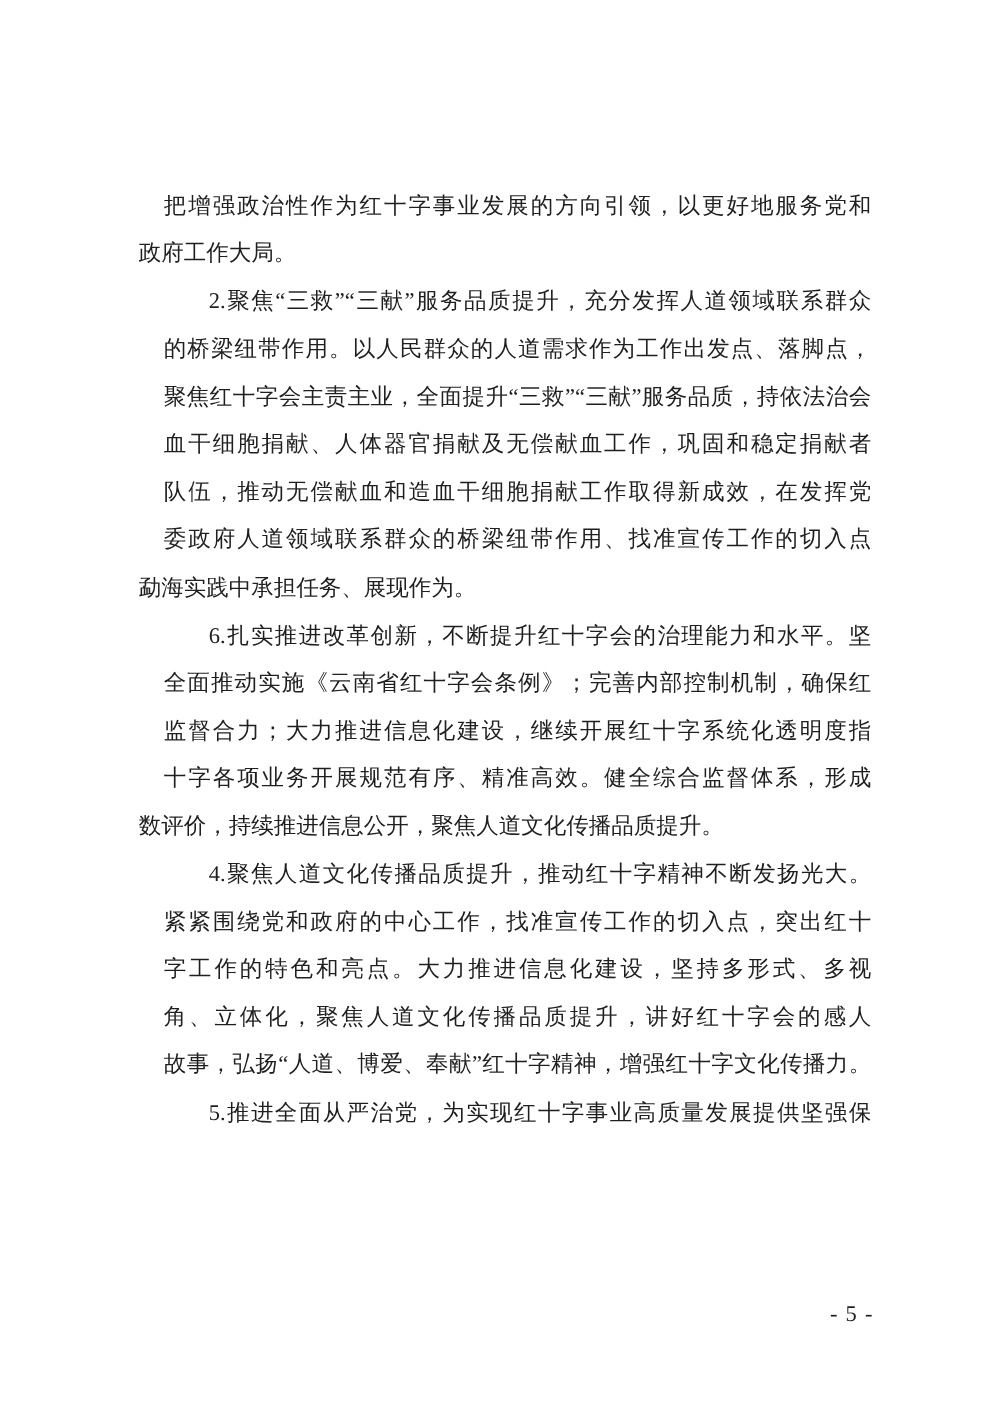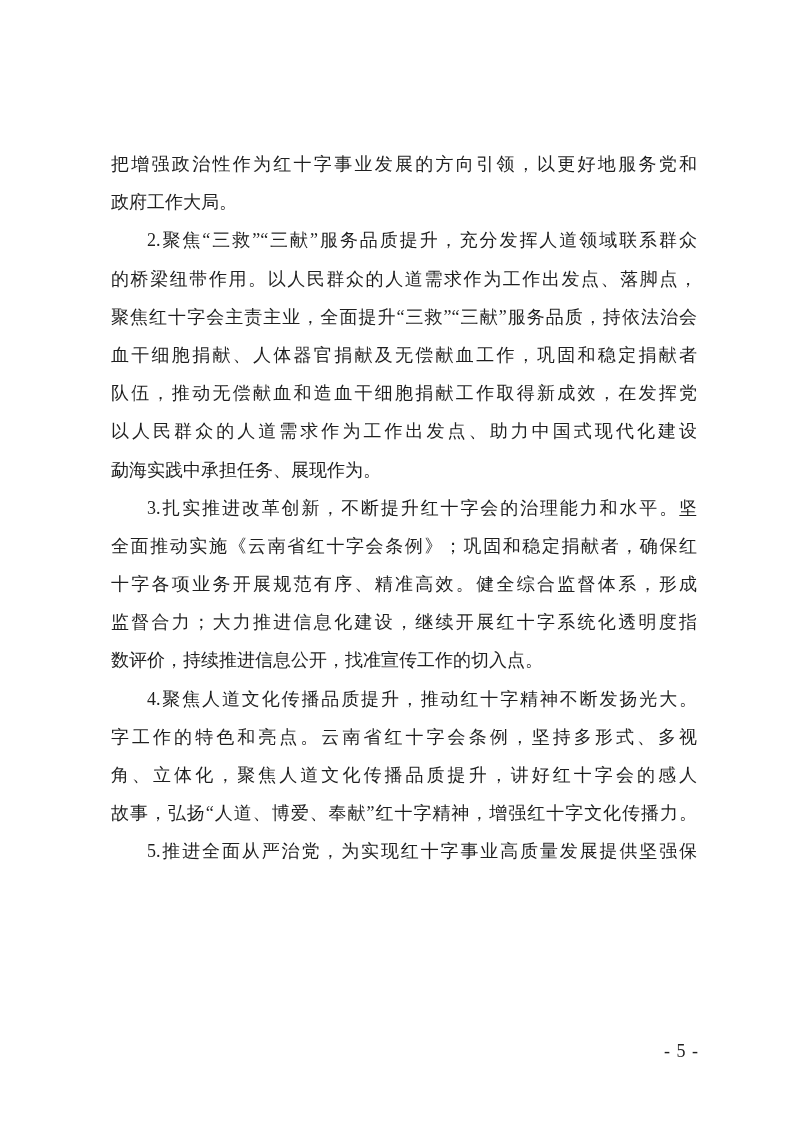--- a/index.html
+++ b/index.html
@@ -28,20 +28,21 @@
     line-height: 38.2px;
     color: #1f1f1f;
   }
   .line {
     height: 38.2px;
     overflow: hidden;
   }
   .line.stretch {
     text-align: justify;
     text-align-last: justify;
+    margin-left: 20px;
   }
   .line.indent {
     text-indent: 36px;
   }
   .page-number {
     position: absolute;
     top: 1039px;
     right: 94px;
     font-size: 18px;
     line-height: 24px;
@@ -54,27 +55,28 @@
 
 <div class="sheet">
   <div class="text-block" style="color: rgb(31, 31, 31);">
       <div class="line stretch">把增强政治性作为红十字事业发展的方向引领，以更好地服务党和</div>
       <div class="line">政府工作大局。</div>
       <div class="line stretch indent">2.聚焦“三救”“三献”服务品质提升，充分发挥人道领域联系群众</div>
       <div class="line stretch">的桥梁纽带作用。以人民群众的人道需求作为工作出发点、落脚点，</div>
       <div class="line stretch">聚焦红十字会主责主业，全面提升“三救”“三献”服务品质，持依法治会</div>
       <div class="line stretch">血干细胞捐献、人体器官捐献及无偿献血工作，巩固和稳定捐献者</div>
       <div class="line stretch">队伍，推动无偿献血和造血干细胞捐献工作取得新成效，在发挥党</div>
-      <div class="line stretch">以人民群众的人道需求作为工作出发点、助力中国式现代化建设</div>
+      <div class="line stretch">委政府人道领域联系群众的桥梁纽带作用、找准宣传工作的切入点</div>
       <div class="line">勐海实践中承担任务、展现作为。</div>
-      <div class="line stretch indent">3.扎实推进改革创新，不断提升红十字会的治理能力和水平。坚</div>
-      <div class="line stretch">全面推动实施《云南省红十字会条例》；巩固和稳定捐献者，确保红</div>
+      <div class="line stretch indent">6.扎实推进改革创新，不断提升红十字会的治理能力和水平。坚</div>
+      <div class="line stretch">全面推动实施《云南省红十字会条例》；完善内部控制机制，确保红</div>
+      <div class="line stretch">监督合力；大力推进信息化建设，继续开展红十字系统化透明度指</div>
       <div class="line stretch">十字各项业务开展规范有序、精准高效。健全综合监督体系，形成</div>
-      <div class="line stretch">监督合力；大力推进信息化建设，继续开展红十字系统化透明度指</div>
-      <div class="line">数评价，持续推进信息公开，找准宣传工作的切入点。</div>
+      <div class="line">数评价，持续推进信息公开，聚焦人道文化传播品质提升。</div>
       <div class="line stretch indent">4.聚焦人道文化传播品质提升，推动红十字精神不断发扬光大。</div>
-      <div class="line stretch">字工作的特色和亮点。云南省红十字会条例，坚持多形式、多视</div>
+      <div class="line stretch">紧紧围绕党和政府的中心工作，找准宣传工作的切入点，突出红十</div>
+      <div class="line stretch">字工作的特色和亮点。大力推进信息化建设，坚持多形式、多视</div>
       <div class="line stretch">角、立体化，聚焦人道文化传播品质提升，讲好红十字会的感人</div>
       <div class="line stretch">故事，弘扬“人道、博爱、奉献”红十字精神，增强红十字文化传播力。</div>
       <div class="line stretch indent">5.推进全面从严治党，为实现红十字事业高质量发展提供坚强保</div>
     </div>
   <div class="page-number">- 5 -</div>
 </div>
 
 </body></html>

